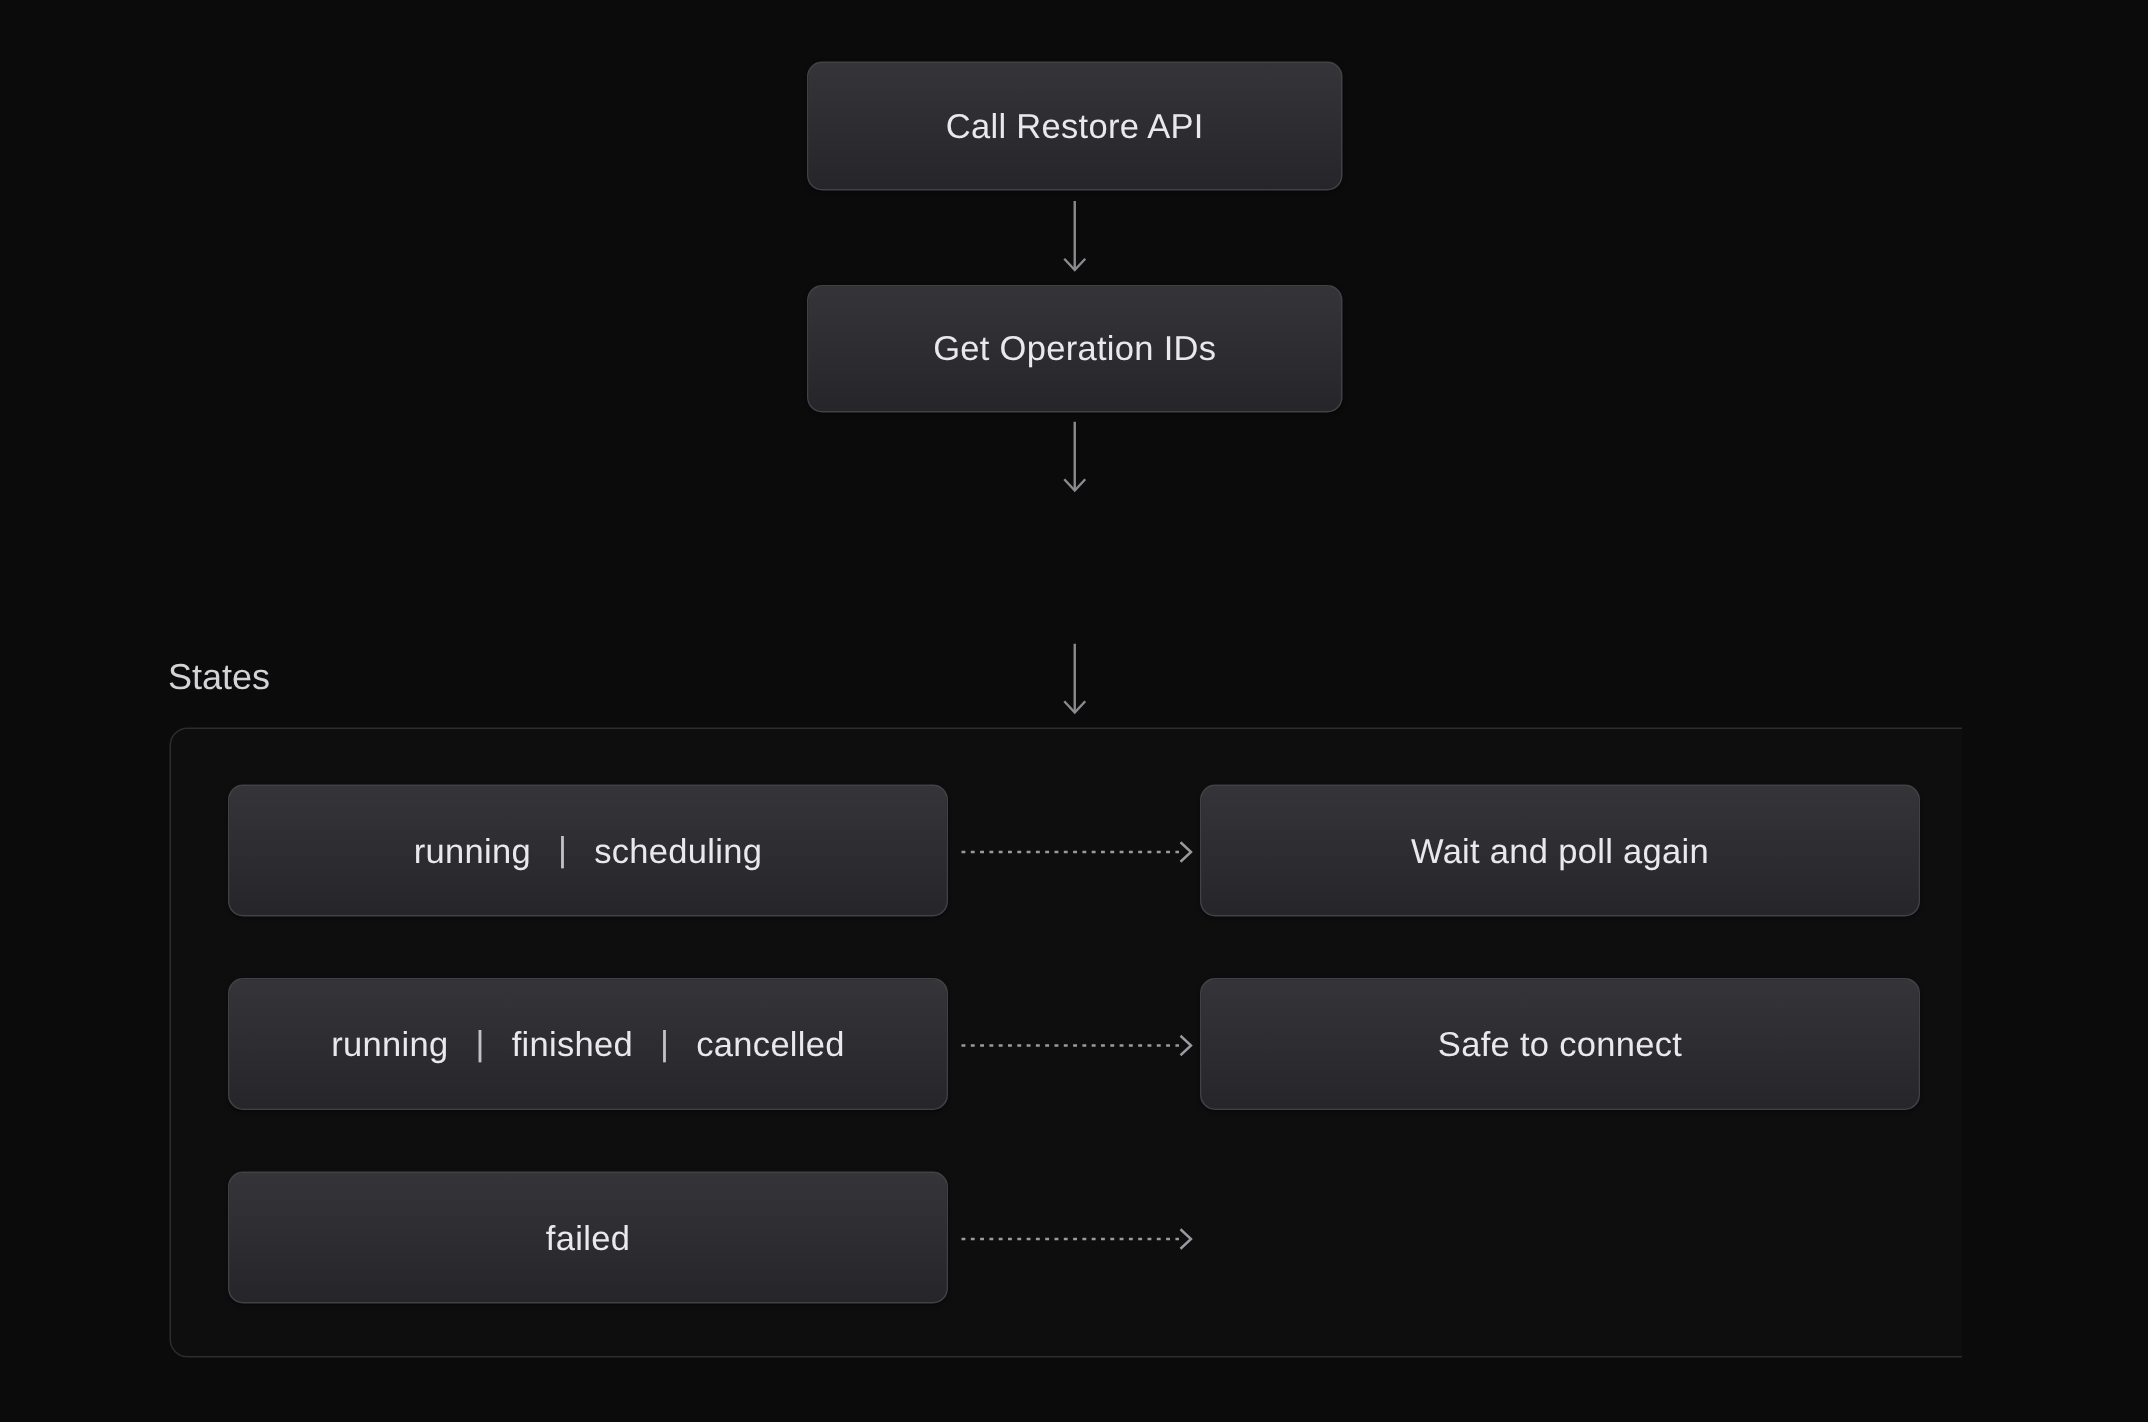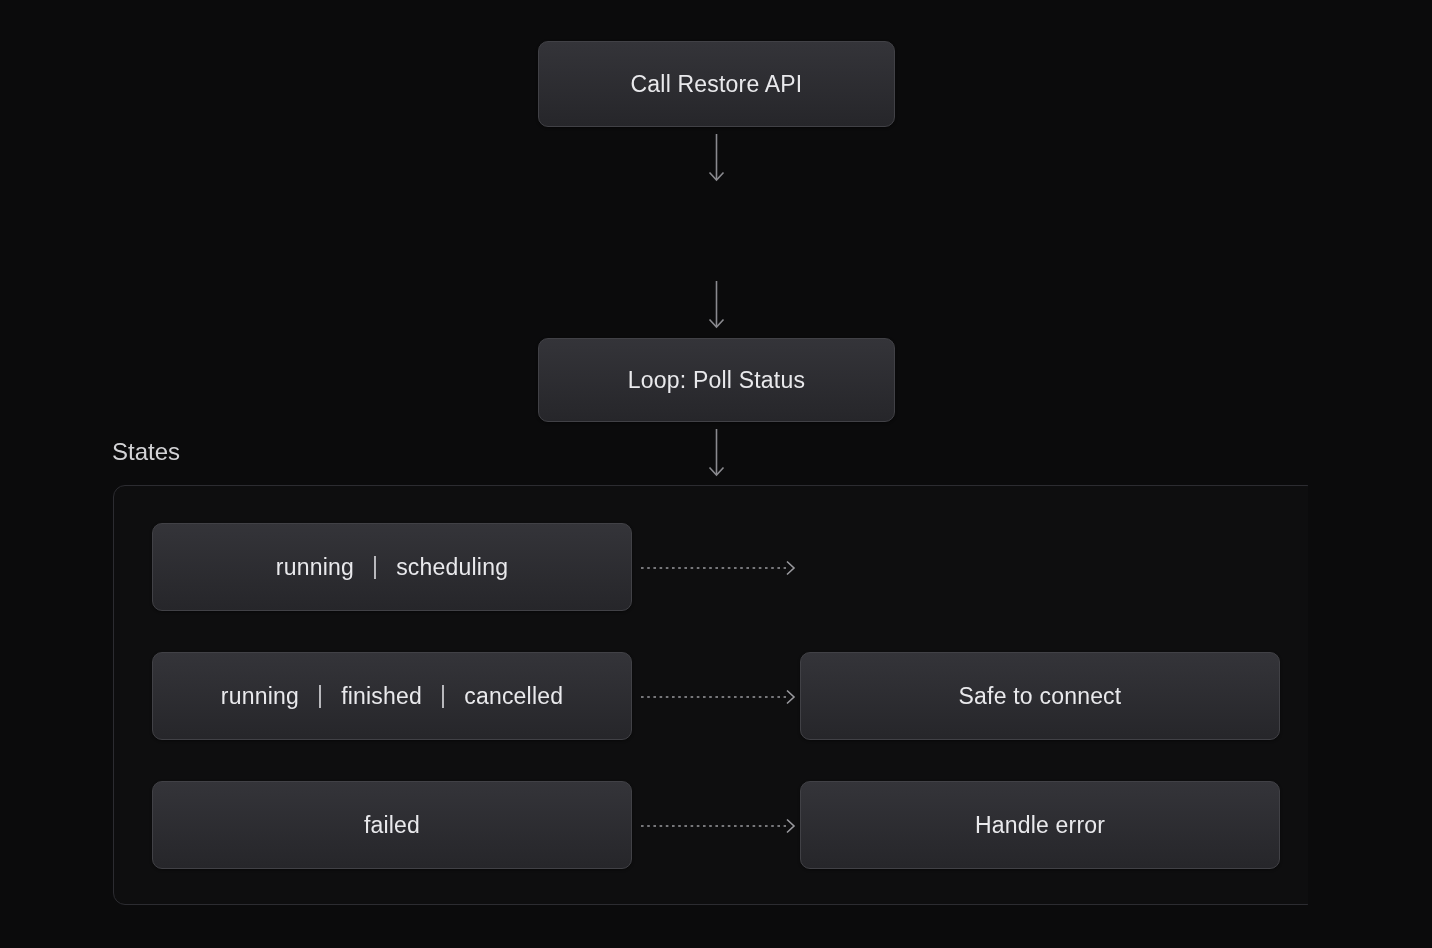--- a/index.html
+++ b/index.html
@@ -75,46 +75,47 @@
 
 <div class="canvas">
 
   <div class="node flow-node" style="top:41px; height:86px;">Call Restore API</div>
 
   <svg class="arrow-svg" style="left:705px; top:134px;" width="23" height="48" viewBox="0 0 23 48">
     <line x1="11.5" y1="0" x2="11.5" y2="45" stroke="currentColor" stroke-width="1.6"></line>
     <polyline points="4.5,38.5 11.5,46 18.5,38.5" fill="none" stroke="currentColor" stroke-width="1.6"></polyline>
   </svg>
 
+  <div class="node flow-node" style="top:190px; height:85px;">Get Operation IDs</div>
 
   <svg class="arrow-svg" style="left:705px; top:281px;" width="23" height="48" viewBox="0 0 23 48">
     <line x1="11.5" y1="0" x2="11.5" y2="45" stroke="currentColor" stroke-width="1.6"></line>
     <polyline points="4.5,38.5 11.5,46 18.5,38.5" fill="none" stroke="currentColor" stroke-width="1.6"></polyline>
   </svg>
 
-  <div class="node flow-node" style="top:338px; height:84px;">Loop: Poll Status</div>
 
   <svg class="arrow-svg" style="left:705px; top:429px;" width="23" height="48" viewBox="0 0 23 48">
     <line x1="11.5" y1="0" x2="11.5" y2="45" stroke="currentColor" stroke-width="1.6"></line>
     <polyline points="4.5,38.5 11.5,46 18.5,38.5" fill="none" stroke="currentColor" stroke-width="1.6"></polyline>
   </svg>
 
   <div class="states-label">States</div>
 
   <div class="states-container"></div>
 
   <div class="node state-node" style="top:523px;">
       <span>running</span>
       <span class="sep">|</span>
       <span>scheduling</span>
     </div>
   <svg class="dashed-arrow-svg" style="left:640px; top:559px;" width="157" height="18" viewBox="0 0 157 18">
     <line x1="1" y1="9" x2="146" y2="9" stroke="currentColor" stroke-width="1.6" stroke-dasharray="2.6 3.6"></line>
     <polyline points="147,2.5 154,9 147,15.5" fill="none" stroke="currentColor" stroke-width="1.6"></polyline>
   </svg>
+  <div class="node action-node" style="top:523px;">Wait and poll again</div>
 
   <div class="node state-node" style="top:652px;">
       <span>running</span>
       <span class="sep">|</span>
       <span>finished</span>
       <span class="sep">|</span>
       <span>cancelled</span>
     </div>
   <svg class="dashed-arrow-svg" style="left:640px; top:688px;" width="157" height="18" viewBox="0 0 157 18">
     <line x1="1" y1="9" x2="146" y2="9" stroke="currentColor" stroke-width="1.6" stroke-dasharray="2.6 3.6"></line>
@@ -122,15 +123,14 @@
   </svg>
   <div class="node state-node" style="top:781px;">
       <span>failed</span>
     </div>
 
   <div class="node action-node" style="top:652px;">Safe to connect</div>
   <svg class="dashed-arrow-svg" style="left:640px; top:817px;" width="157" height="18" viewBox="0 0 157 18">
     <line x1="1" y1="9" x2="146" y2="9" stroke="currentColor" stroke-width="1.6" stroke-dasharray="2.6 3.6"></line>
     <polyline points="147,2.5 154,9 147,15.5" fill="none" stroke="currentColor" stroke-width="1.6"></polyline>
   </svg>
-  <div class="node action-node" style="top:781px;">Handle error</div>
 
 </div>
 
 </body></html>

